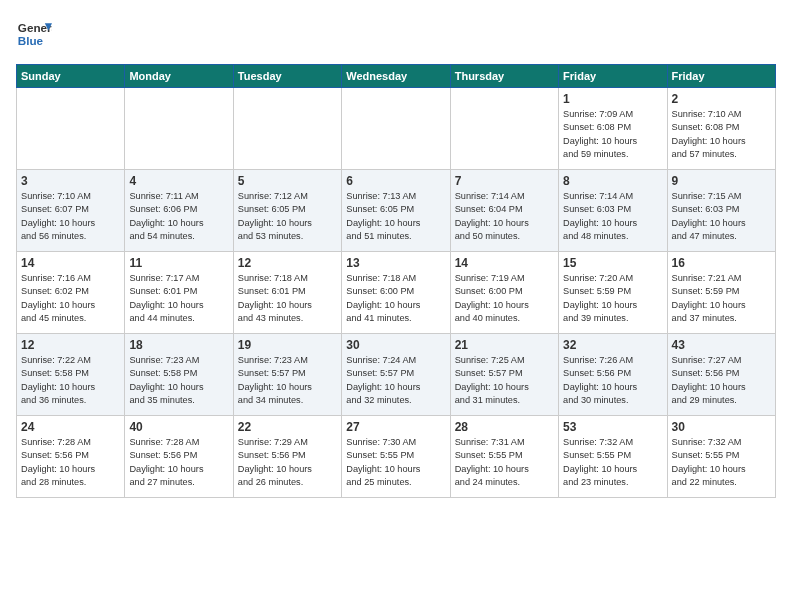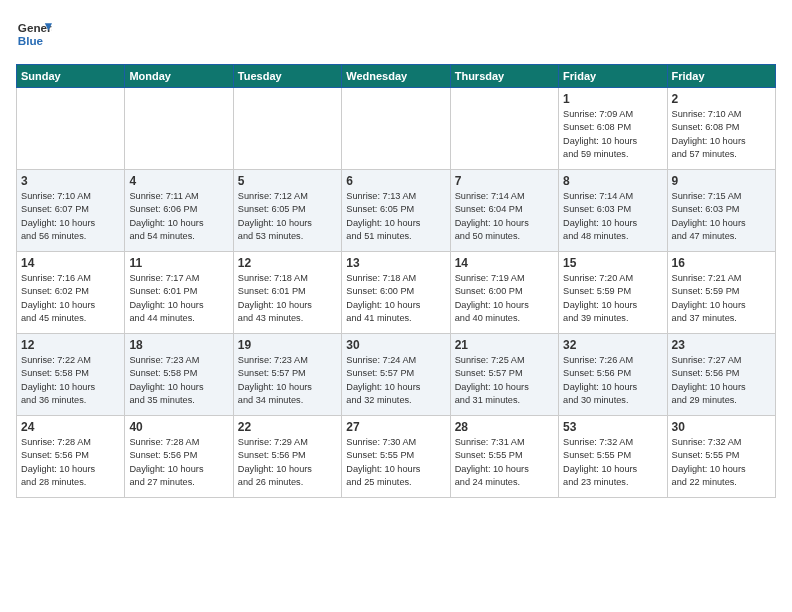--- a/index.html
+++ b/index.html
@@ -204,21 +204,21 @@
         </td>
         <td>
           <span class="day-num">21</span>
           <div class="day-info">Sunrise: 7:25 AM<br>Sunset: 5:57 PM<br>Daylight: 10 hours<br>and 31 minutes.</div>
         </td>
         <td>
           <span class="day-num">32</span>
           <div class="day-info">Sunrise: 7:26 AM<br>Sunset: 5:56 PM<br>Daylight: 10 hours<br>and 30 minutes.</div>
         </td>
         <td>
-          <span class="day-num">23</span>
+          <span class="day-num">43</span>
           <div class="day-info">Sunrise: 7:27 AM<br>Sunset: 5:56 PM<br>Daylight: 10 hours<br>and 29 minutes.</div>
         </td>
       </tr>
       <tr>
         <td>
           <span class="day-num">24</span>
           <div class="day-info">Sunrise: 7:28 AM<br>Sunset: 5:56 PM<br>Daylight: 10 hours<br>and 28 minutes.</div>
         </td>
         <td>
           <span class="day-num">40</span>

